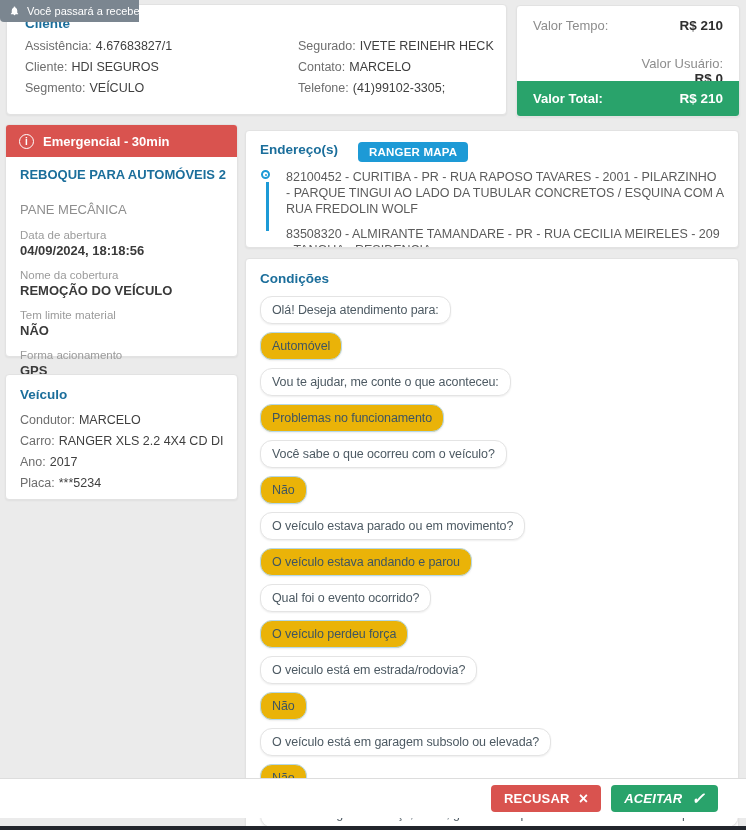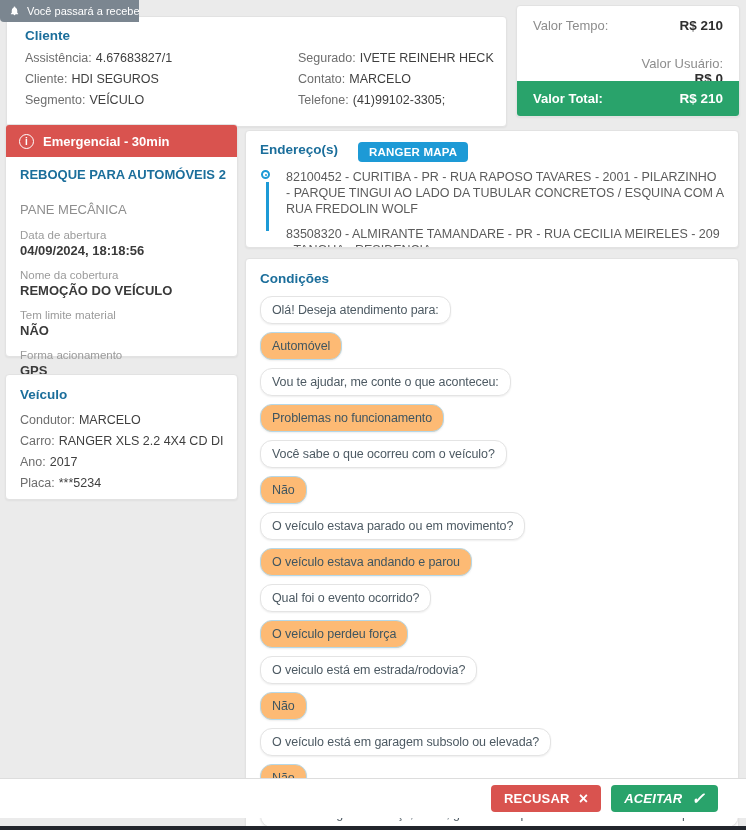--- a/index.html
+++ b/index.html
@@ -27,21 +27,21 @@
   
   .toast {
     position: absolute; top: 0; left: 607; width: 139px; height: 22px;
     background: #7b8690; color: #fff; z-index: 20;
     display: flex; align-items: center; gap: 7px;
     padding-left: 9px; font-size: 11px; white-space: nowrap; overflow: hidden;
     border-radius: 0 0 0 4px;
   }
 
   
-  .client-card { left: 6px; top: 16px; width: 501px; height: 111px; padding: 11px 18px; }
+  .client-card { left: 6px; top: 4px; width: 501px; height: 111px; padding: 11px 18px; }
   .client-card .card-title { margin-bottom: 5px; }
   .client-grid { display: flex; }
   .client-col-left { flex: 1; }
   .client-col-right { width: 190px; }
   .info-row { line-height: 21px; font-size: 12.5px; white-space: nowrap; }
   .info-row .lbl { color: #6e6e6e; margin-right: 4px; }
   .info-row .val { color: #3f3f3f; }
   .link { color: #1d9ad6; cursor: pointer; }
 
   
@@ -107,21 +107,21 @@
   
   .conditions-card { left: 245px; top: 258px; width: 494px; height: 572px; padding: 12px 14px; overflow: hidden; }
   .conditions-card .card-title { margin-bottom: 10px; }
   .bubble {
     width: fit-content; white-space: nowrap;
     margin-bottom: 8px; padding: 5px 11px; border-radius: 12px;
     font-size: 12.5px; line-height: 16px; letter-spacing: -0.1px;
     box-shadow: 0 1px 2px rgba(0,0,0,0.07);
   }
   .bubble-white { background: #fff; border: 1px solid #e4e4e4; color: #4d5a63; }
-  .bubble-blue  { background: #fdba74; border: 1px solid #b5d8e8; color: #3f5560; margin-top: 8px; }
+  .bubble-blue  { background: #eab308; border: 1px solid #b5d8e8; color: #3f5560; margin-top: 8px; }
 
   
   .footer {
     position: absolute; left: 0; top: 778px; width: 746px; height: 40px;
     background: #fff; border-top: 1px solid #ddd; z-index: 10;
     display: flex; align-items: center; justify-content: flex-end;
     gap: 10px; padding-right: 28px;
   }
   .btn {
     display: flex; align-items: center; gap: 9px;

